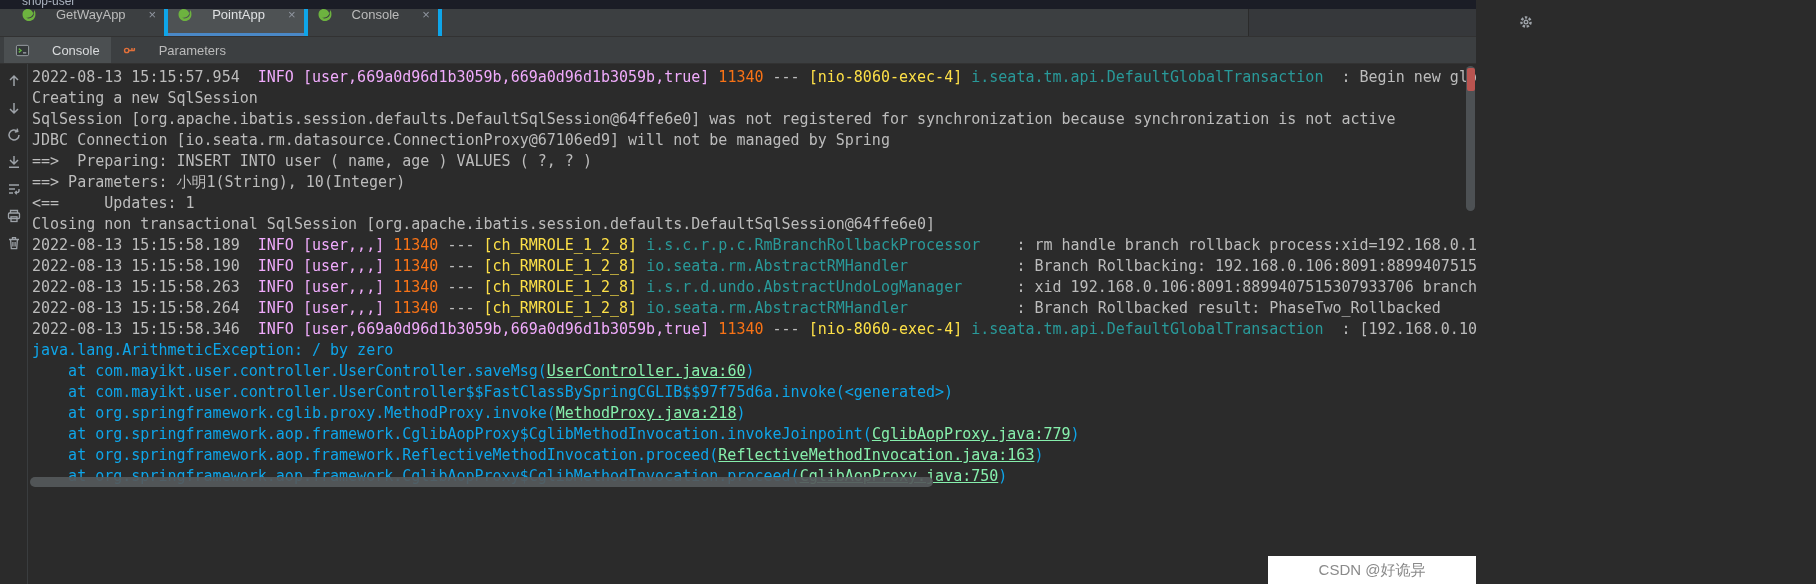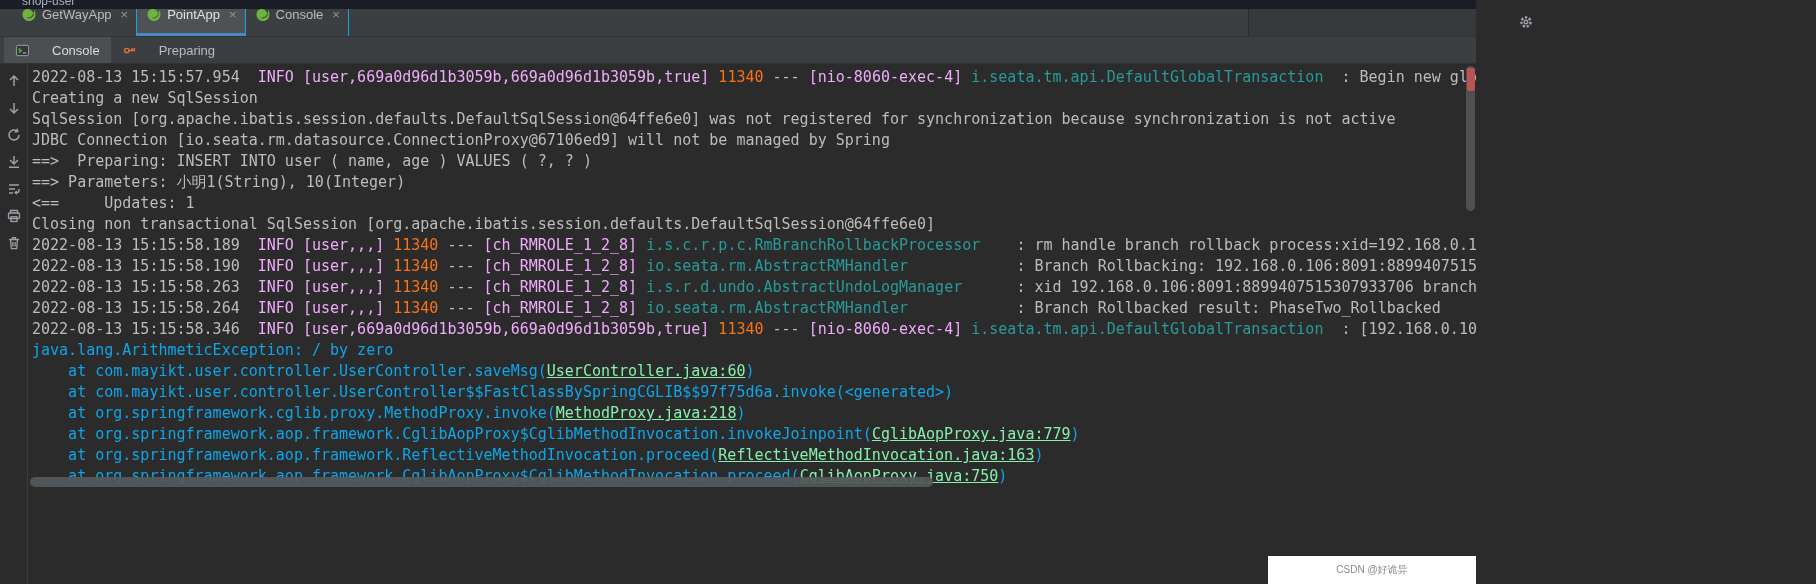--- a/index.html
+++ b/index.html
@@ -7,21 +7,21 @@
     font-family:"Liberation Sans","DejaVu Sans",sans-serif}
   .app{position:relative;width:1476px;height:584px;background:#2b2b2b}
 
   
   .top-strip{height:9px;background:#1b1d26;overflow:hidden;padding-left:22px}
   .top-strip span{display:block;font-size:12px;line-height:14px;margin-top:-6px;color:#aab2bf}
 
   
   .tab-row{position:relative;height:28px;background:#3c3f41;display:flex;align-items:stretch;
     padding-left:12px;border-bottom:1px solid #323232}
-  .app-tab{display:flex;align-items:center;gap:6px;padding:0 8px 16px 10px;border-right:1px solid #0ea5e9;
+  .app-tab{display:flex;align-items:center;gap:20px;padding:0 8px 16px 10px;border-right:4px solid #0ea5e9;
     font-size:13px;color:#bbbbbb;cursor:pointer;position:relative}
   .app-tab.active{background:#4e5254;color:#dfe1e3;box-shadow:inset 0 -3px 0 #4a88c7}
   .tab-close{color:#9096a0;font-size:13px;margin-left:3px;line-height:1}
   .tab-icon svg{display:block}
   .tabbar-right{position:absolute;left:1248px;right:0;top:0;bottom:0;background:#36383b;border-left:1px solid #2b2b2b}
   .gear-btn{position:absolute;left:268px;top:5px;width:18px;height:18px;background:none;border:none;cursor:pointer}
 
   
   .view-row{height:27px;background:#3c3f41;display:flex;align-items:stretch;padding-left:4px;
     border-bottom:1px solid #323232}
@@ -33,34 +33,34 @@
   .console-toolbar{width:28px;border-right:1px solid #3a3d3f;display:flex;flex-direction:column;
     align-items:center;padding-top:8px;gap:9px;flex:none}
   .tb{width:18px;height:18px;background:none;border:none;padding:1px;cursor:pointer}
   .tb svg{display:block}
   .console-output{flex:1;overflow:hidden;padding:3px 0 0 4px;font-family:"DejaVu Sans Mono",monospace;
     font-size:15px;line-height:21px;white-space:pre;color:#bcbcbc;cursor:text}
   .console-line{height:21px}
   .seg-d{color:#bcbcbc}
   .seg-lvl{color:#f0abfc}
   .seg-pid{color:#f97316}
-  .seg-thr{color:#f0abfc}
+  .seg-thr{color:#fde047}
   .seg-log{color:#299999}
   .seg-err{color:#0ea5e9}
   .seg-lnk{color:#86efac;text-decoration:underline;cursor:pointer}
 
   .hscroll-thumb{position:absolute;left:30px;top:413px;width:903px;height:10px;background:#55595b;
     border-radius:5px;opacity:.92;cursor:pointer}
   .vscroll-thumb{position:absolute;right:1px;top:2px;width:9px;height:145px;background:#4d5154;
     border-radius:5px;cursor:pointer}
   .error-mark{position:absolute;right:1px;top:4px;width:8px;height:23px;background:#c75450;
     border-radius:2px;opacity:.9;z-index:2}
 
   .watermark{position:absolute;right:0;bottom:0;width:208px;height:28px;background:#ffffff;
-    display:flex;align-items:center;justify-content:center;color:#8a8a8a;font-size:10px;z-index:5}
+    display:flex;align-items:center;justify-content:center;color:#8a8a8a;font-size:15px;z-index:5}
 </style>
 </head>
 <body>
 
 <div class="app">
 
   <div class="top-strip">
     <span>shop-user</span>
   </div>
 
@@ -113,21 +113,21 @@
       </span>
       <span>Console</span>
     </div>
     <div class="view-tab">
       <span class="tab-icon">
         <svg width="15" height="15" viewBox="0 0 16 16">
             <circle cx="5" cy="8" r="2.3" fill="none" stroke="#e2703a" stroke-width="1.5"></circle>
             <path d="M7.4 8h6.1M10.6 5.2V8M13.2 5.2V8" stroke="#e2703a" stroke-width="1.5" fill="none"></path>
           </svg>
       </span>
-      <span>Preparing</span>
+      <span>Parameters</span>
     </div>
   </div>
 
   <div class="console-wrap">
     <div class="console-toolbar">
       <button class="tb">
         <svg width="16" height="16" viewBox="0 0 16 16" fill="none" stroke="#9da2a8" stroke-width="1.5">
             <path d="M8 13V3M4 7l4-4 4 4"></path>
           </svg>
       </button>

